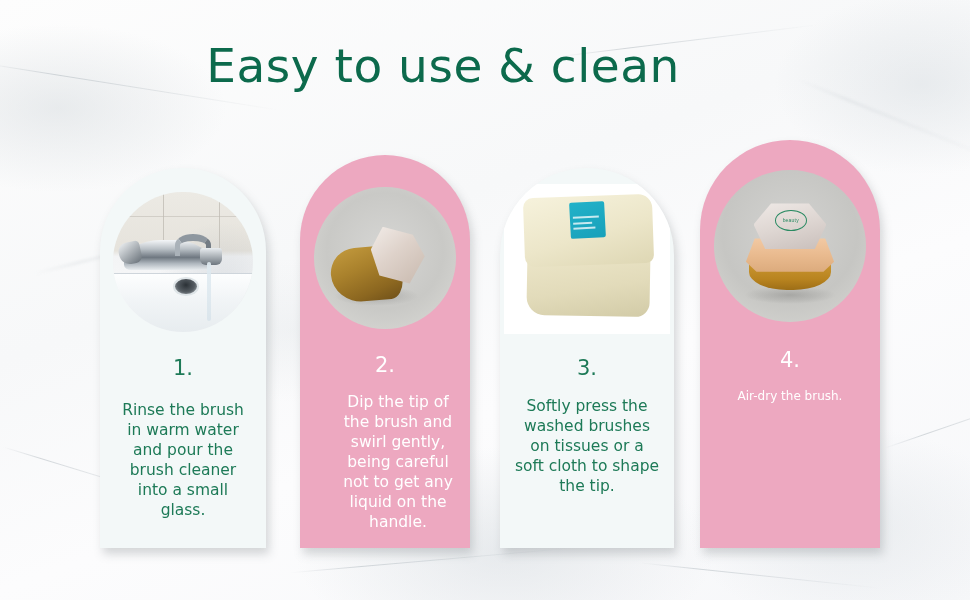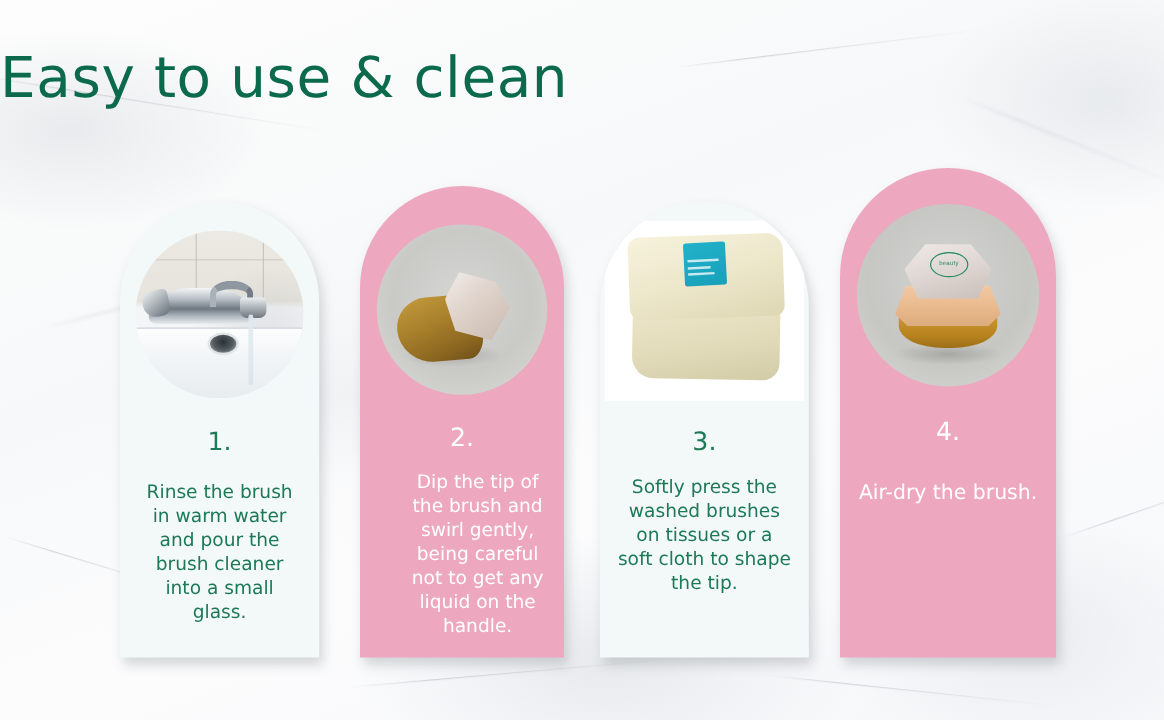--- a/index.html
+++ b/index.html
@@ -42,20 +42,21 @@
     pointer-events: none;
   }
   .vein.thick { height: 2px; filter: blur(1.4px); opacity: .5; }
 
   
   #title {
     position: absolute;
     top: 42px;
     left: 0;
     width: 886px;
+    text-align: center;
     font-size: 47px;
     line-height: 1;
     letter-spacing: .5px;
     font-weight: 400;
     color: #0c6a4c;
     font-family: "DejaVu Sans", "Liberation Sans", sans-serif;
     white-space: nowrap;
   }
 
   
@@ -312,17 +313,17 @@
         <div class="b4-shadow"></div>
         <div class="b4-base"></div>
         <div class="b4-mid"></div>
         <div class="b4-cap"></div>
         <div class="b4-logo">
           <span>beauty</span>
         </div>
       </div>
 
       <div class="step-num white" style="top:210px;">4.</div>
-      <div class="body-text white" style="top:260px; font-size:17px; line-height:22px;">Air-dry the brush.</div>
+      <div class="body-text white" style="top:245px; font-size:12px; line-height:22px;">Air-dry the brush.</div>
     </div>
 
   </div>
 </div>
 
 </body></html>

